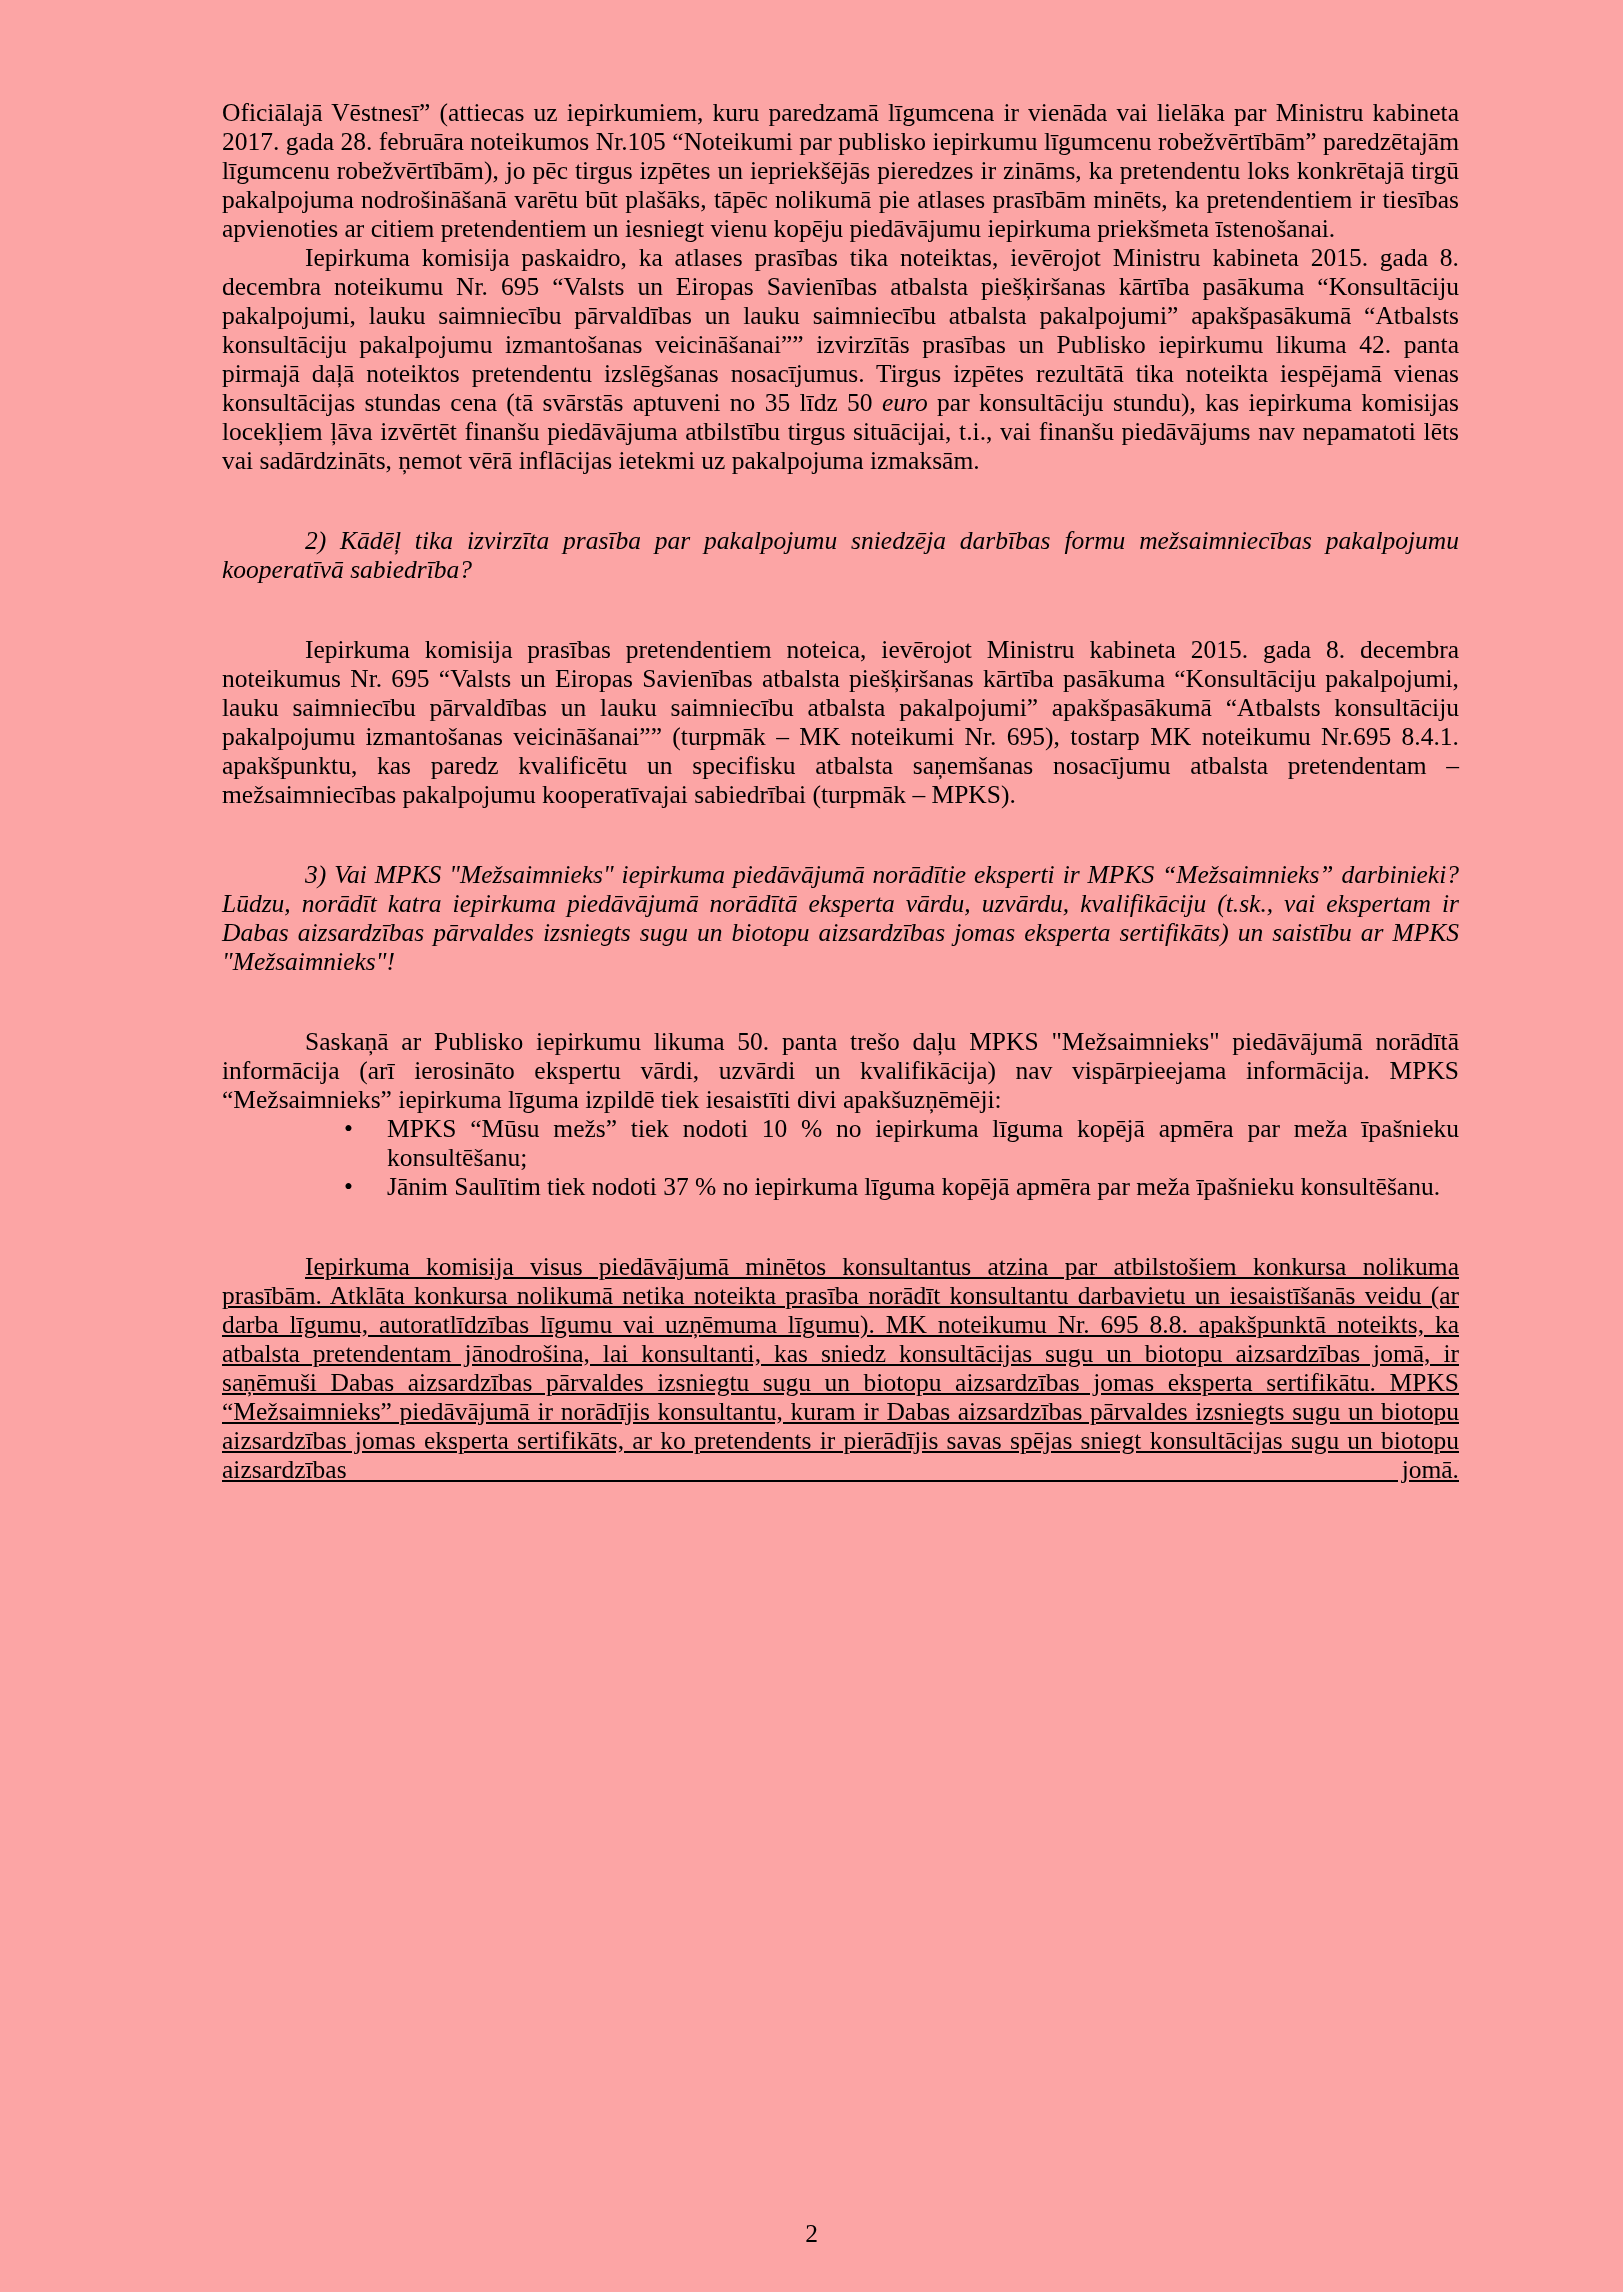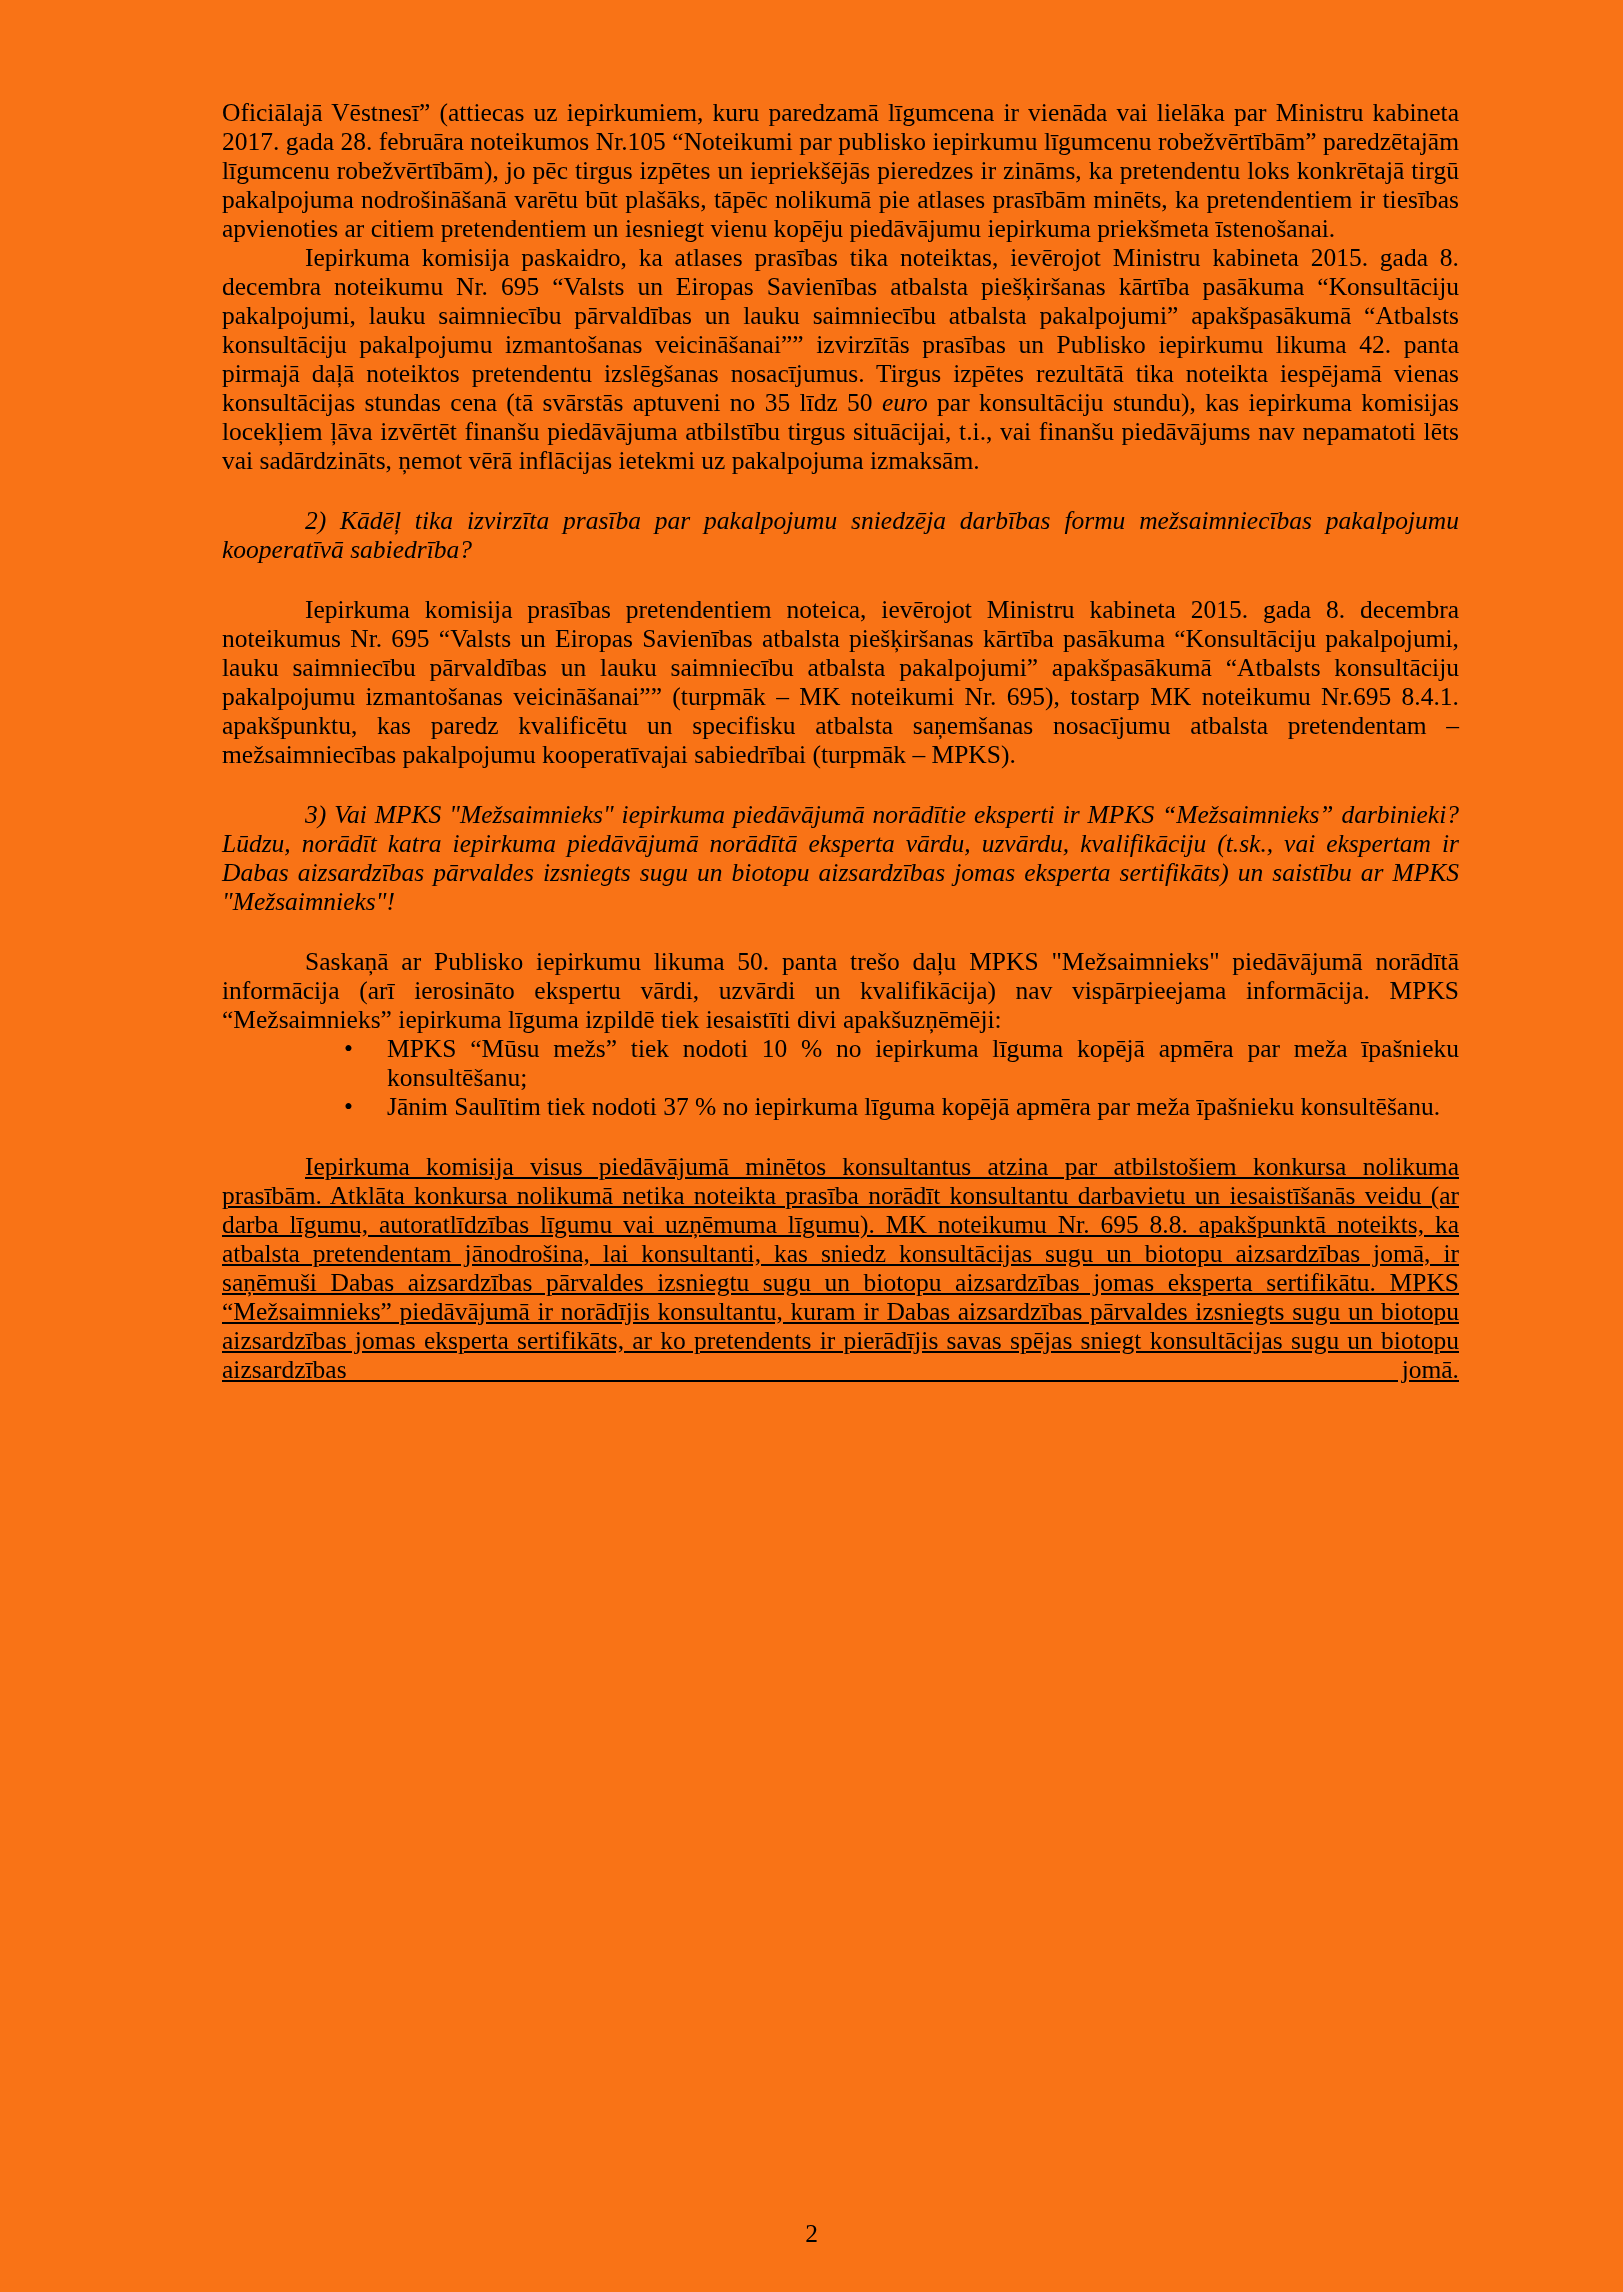--- a/index.html
+++ b/index.html
@@ -5,40 +5,40 @@
   * { box-sizing: border-box; }
   html, body {
     margin: 0;
     padding: 0;
     background: #ffffff;
   }
   .page {
     position: relative;
     width: 1623px;
     height: 2293px;
-    background: #f97316;
+    background: #fca5a5;
     color: #000000;
     font-family: "Liberation Serif", "DejaVu Serif", serif;
     font-size: 25.5px;
     line-height: 29px;
     overflow: hidden;
   }
   .content {
     position: absolute;
     left: 222px;
     top: 98px;
     width: 1237px;
   }
   .para {
     text-align: justify;
     margin: 0;
   }
   .para.indent { text-indent: 83px; }
   .para.question { font-style: italic; }
-  .para.gap-before { margin-top: 31px; }
+  .para.gap-before { margin-top: 51px; }
   .para.continued { text-align-last: justify; text-decoration: underline; }
   .it { font-style: italic; }
   .bullet {
     position: relative;
     padding-left: 165px;
     text-align: justify;
     margin: 0;
   }
   .bullet-marker {
     position: absolute;

